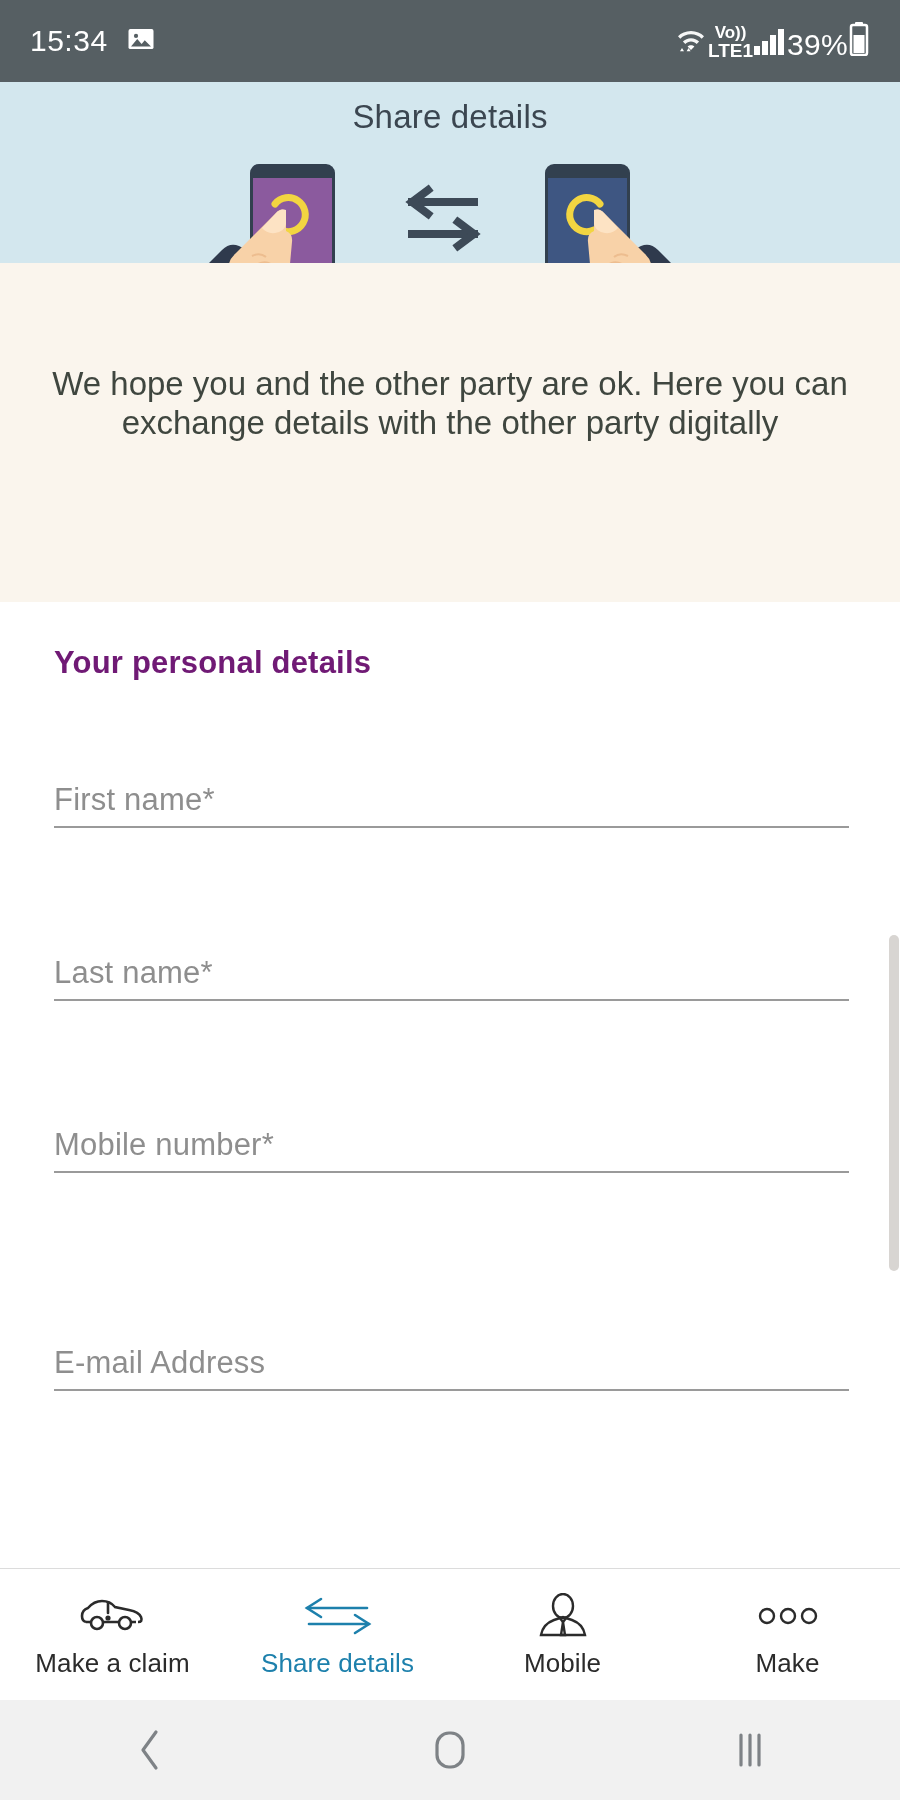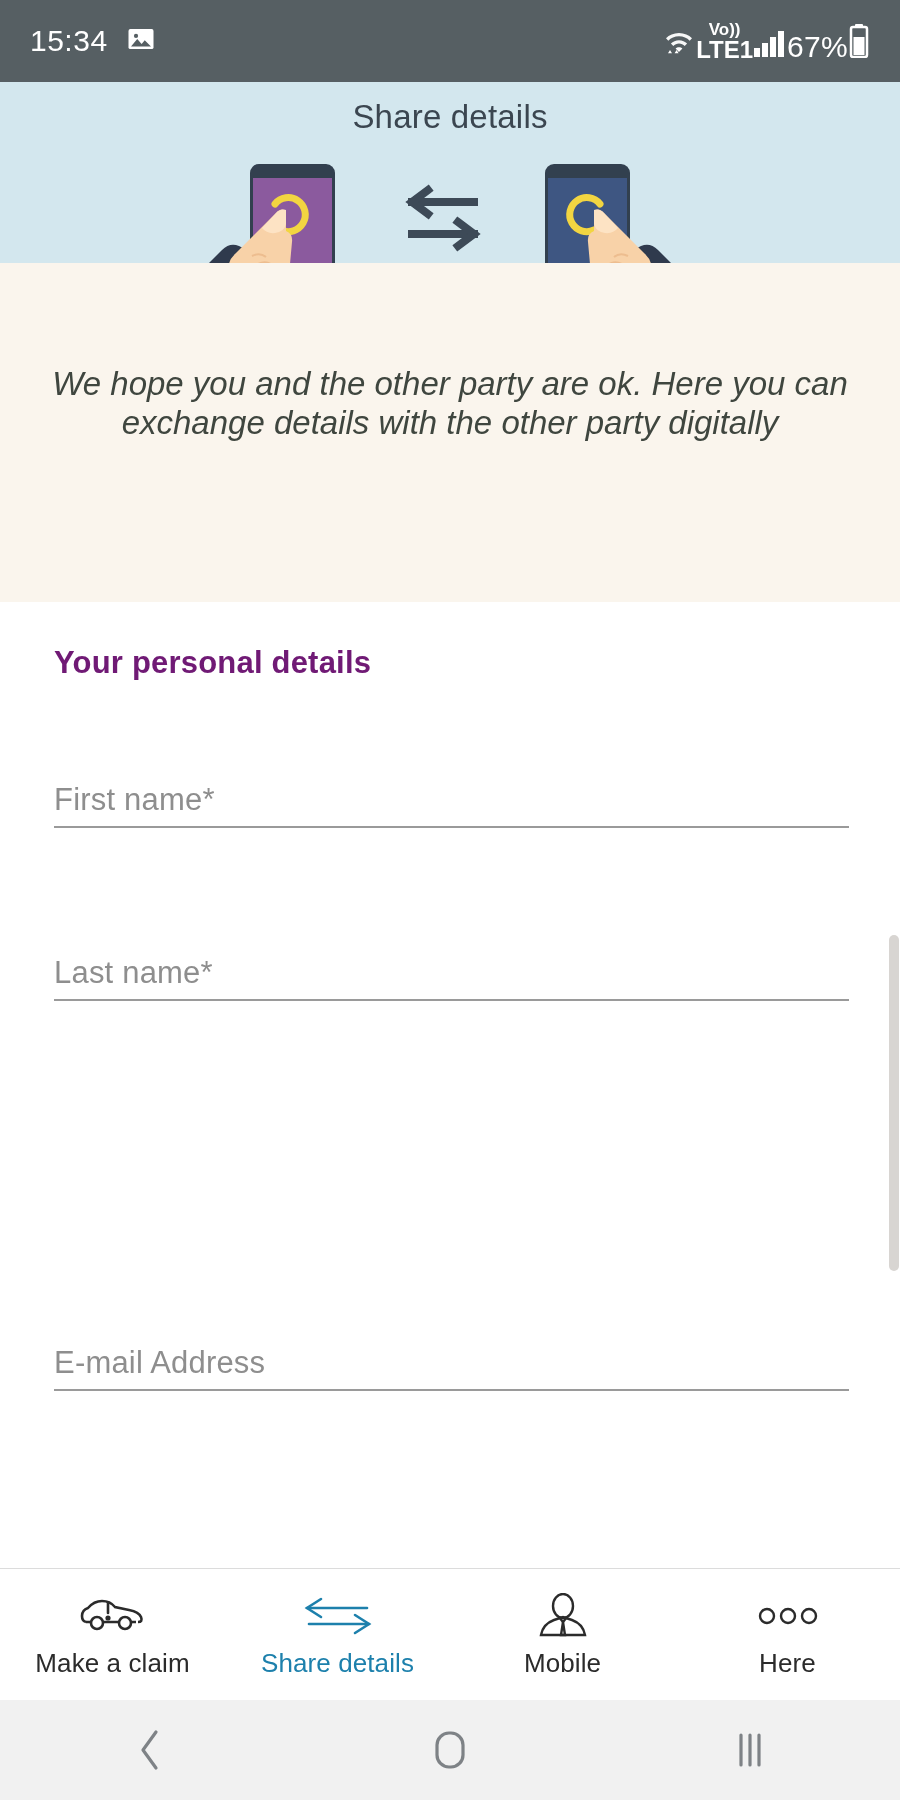--- a/index.html
+++ b/index.html
@@ -32,21 +32,21 @@
   .banner-title {
     position:absolute; top:16px; left:0; width:900px; text-align:center;
     font-size:33px; color:#3b4650; letter-spacing:.2px;
   }
   .illus { position:absolute; top:78px; left:0; width:900px; height:110px; }
 
   
   .info-strip {
     position:absolute; top:263px; left:0; width:900px; height:339px;
     background:#faf5ed;
-    display:flex; align-items:center; justify-content:center;font-style:italic;
+    display:flex; align-items:center; justify-content:center;
   }
   .info-text {
     width:800px; text-align:center;
     font-size:33px; line-height:1.18; color:#3f463f;
     padding-bottom:58px;
   }
 
   
   .form-area {
     position:absolute; top:602px; left:0; width:900px; height:966px;
@@ -113,31 +113,31 @@
       <span class="glyph">
         <svg width="34" height="32" viewBox="0 0 34 32">
           <path d="M17 7C11.7 7 7.1 9.1 4 12.3l2.3 2.4C8.9 12 12.7 10.3 17 10.3s8.1 1.7 10.7 4.4L30 12.3C26.9 9.1 22.3 7 17 7z" fill="#ffffff" opacity=".95"></path>
           <path d="M17 14.2c-3.2 0-6.1 1.3-8.1 3.3l2.4 2.4c1.5-1.5 3.5-2.4 5.7-2.4s4.2.9 5.7 2.4l2.4-2.4c-2-2-4.9-3.3-8.1-3.3z" fill="#ffffff" opacity=".95"></path>
           <path d="M17 21.2c-1.3 0-2.5.5-3.4 1.4L17 26l3.4-3.4c-.9-.9-2.1-1.4-3.4-1.4z" fill="#ffffff"></path>
           <path d="M8 24l-2 3.2h4zM12.6 27.2l2-3.2 2 3.2z" fill="#ffffff"></path>
         </svg>
       </span>
       <span class="glyph" style="display:flex;flex-direction:column;align-items:center;line-height:1;">
         <span style="font-size:17px;font-weight:bold;">Vo))</span>
-        <span style="font-size:24px;font-weight:bold;">LTE1</span>
+        <span style="font-size:19px;font-weight:bold;">LTE1</span>
       </span>
       <span class="glyph">
         <svg width="34" height="30" viewBox="0 0 34 30">
           <rect x="1" y="20" width="6" height="9" fill="#ffffff"></rect>
           <rect x="9" y="15" width="6" height="14" fill="#ffffff"></rect>
           <rect x="17" y="9" width="6" height="20" fill="#ffffff"></rect>
           <rect x="25" y="3" width="6" height="26" fill="#ffffff"></rect>
         </svg>
       </span>
-      <span class="sb-pct">67%</span>
+      <span class="sb-pct">39%</span>
       <span class="glyph">
         <svg width="22" height="34" viewBox="0 0 22 34">
           <rect x="7" y="0" width="8" height="4" rx="1" fill="#ffffff"></rect>
           <rect x="3" y="3" width="16" height="30" rx="2" fill="none" stroke="#ffffff" stroke-width="2.5"></rect>
           <rect x="5.5" y="13" width="11" height="18" fill="#ffffff"></rect>
         </svg>
       </span>
     </div>
   </div>
 
@@ -189,20 +189,24 @@
     <div class="field" style="top:180px;">
       <input class="ph" type="text" placeholder="First name*" style="">
       <div class="rule"></div>
     </div>
 
     <div class="field" style="top:353px;">
       <input class="ph" type="text" placeholder="Last name*" style="">
       <div class="rule"></div>
     </div>
 
+    <div class="field" style="top:525px;">
+      <input class="ph" type="tel" placeholder="Mobile number*" style="">
+      <div class="rule"></div>
+    </div>
 
     <div class="field" style="top:723px;margin-top:20px;">
       <input class="ph" type="email" placeholder="E-mail Address" style="">
       <div class="rule"></div>
     </div>
   </div>
 
   <div class="scrollbar-track"></div>
 
   <div class="tabbar">
@@ -246,21 +250,21 @@
     </div>
 
     <div class="tab">
       <span class="ticon">
         <svg width="70" height="26" viewBox="0 0 70 26" fill="none" stroke="#2b2b2b" stroke-width="2.4">
           <circle cx="14" cy="13" r="7"></circle>
           <circle cx="35" cy="13" r="7"></circle>
           <circle cx="56" cy="13" r="7"></circle>
         </svg>
       </span>
-      <span class="tlabel">Here</span>
+      <span class="tlabel">Make</span>
     </div>
   </div>
 
   <div class="androidnav">
     <div class="navbtn">
       <svg width="34" height="48" viewBox="0 0 34 48" fill="none" stroke="#7e8286" stroke-width="3.2" stroke-linecap="round" stroke-linejoin="round">
         <path d="M23 6 L10 24 L23 42"></path>
       </svg>
     </div>
     <div class="navbtn">

